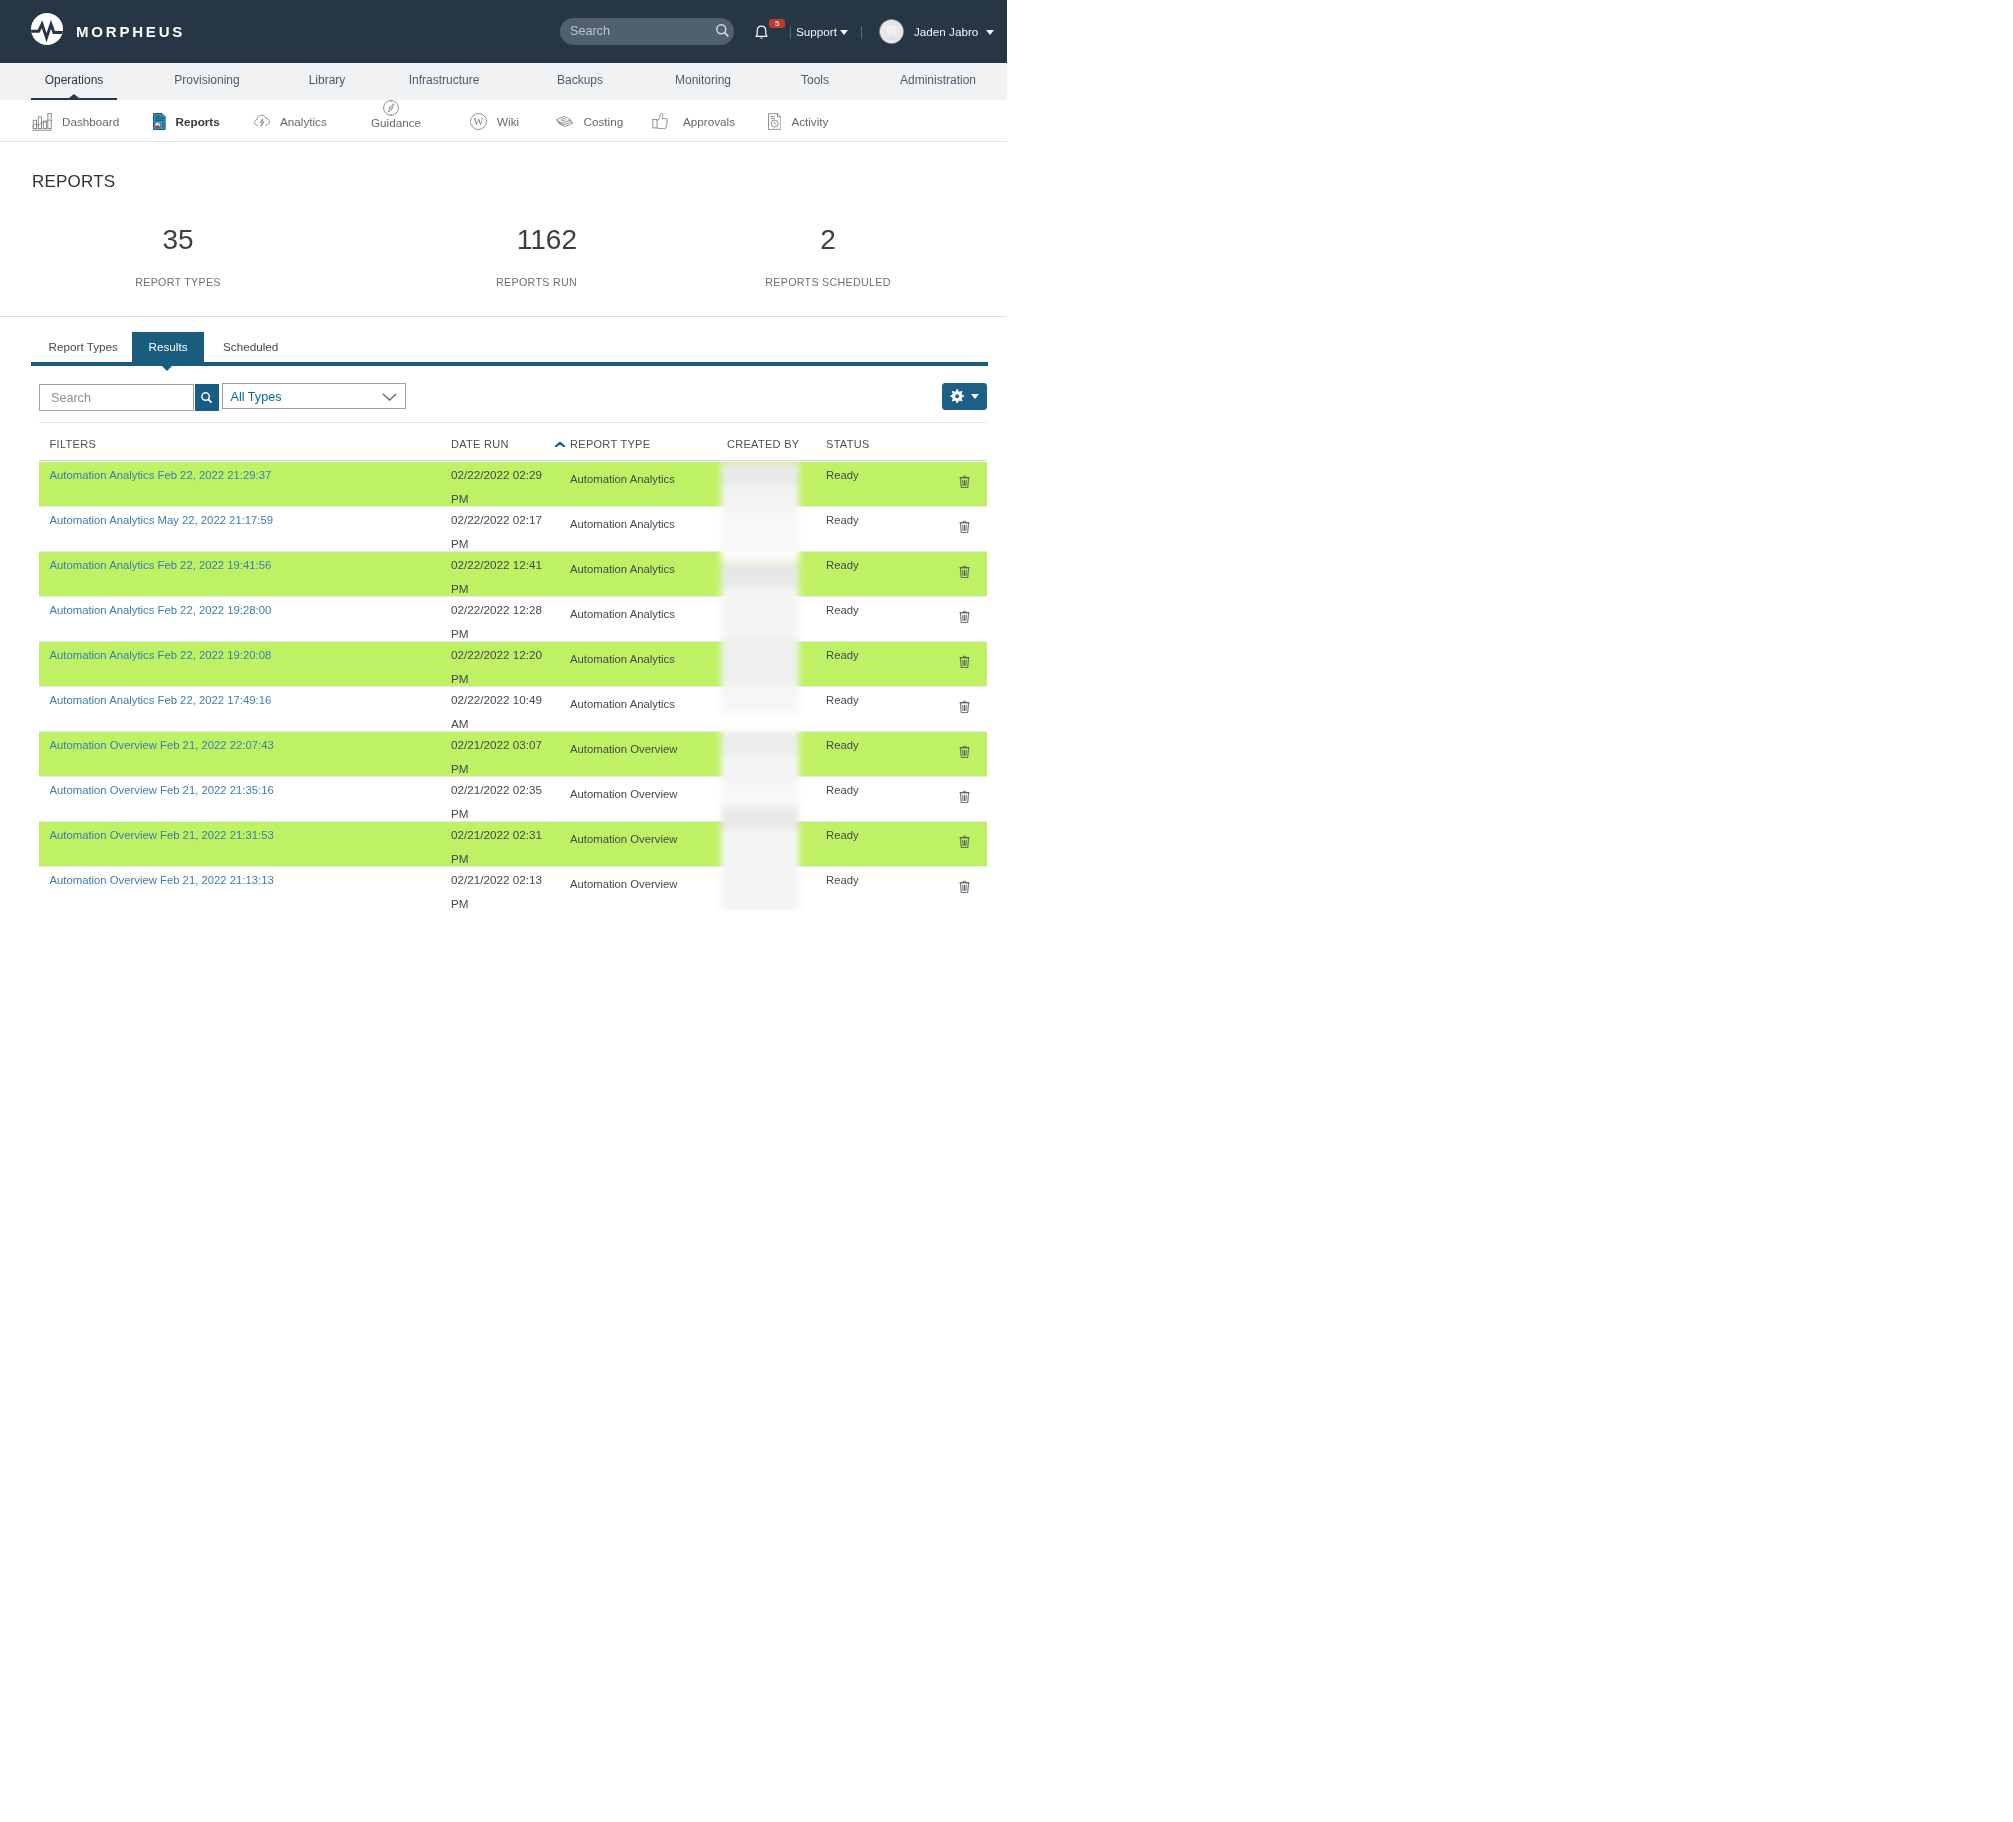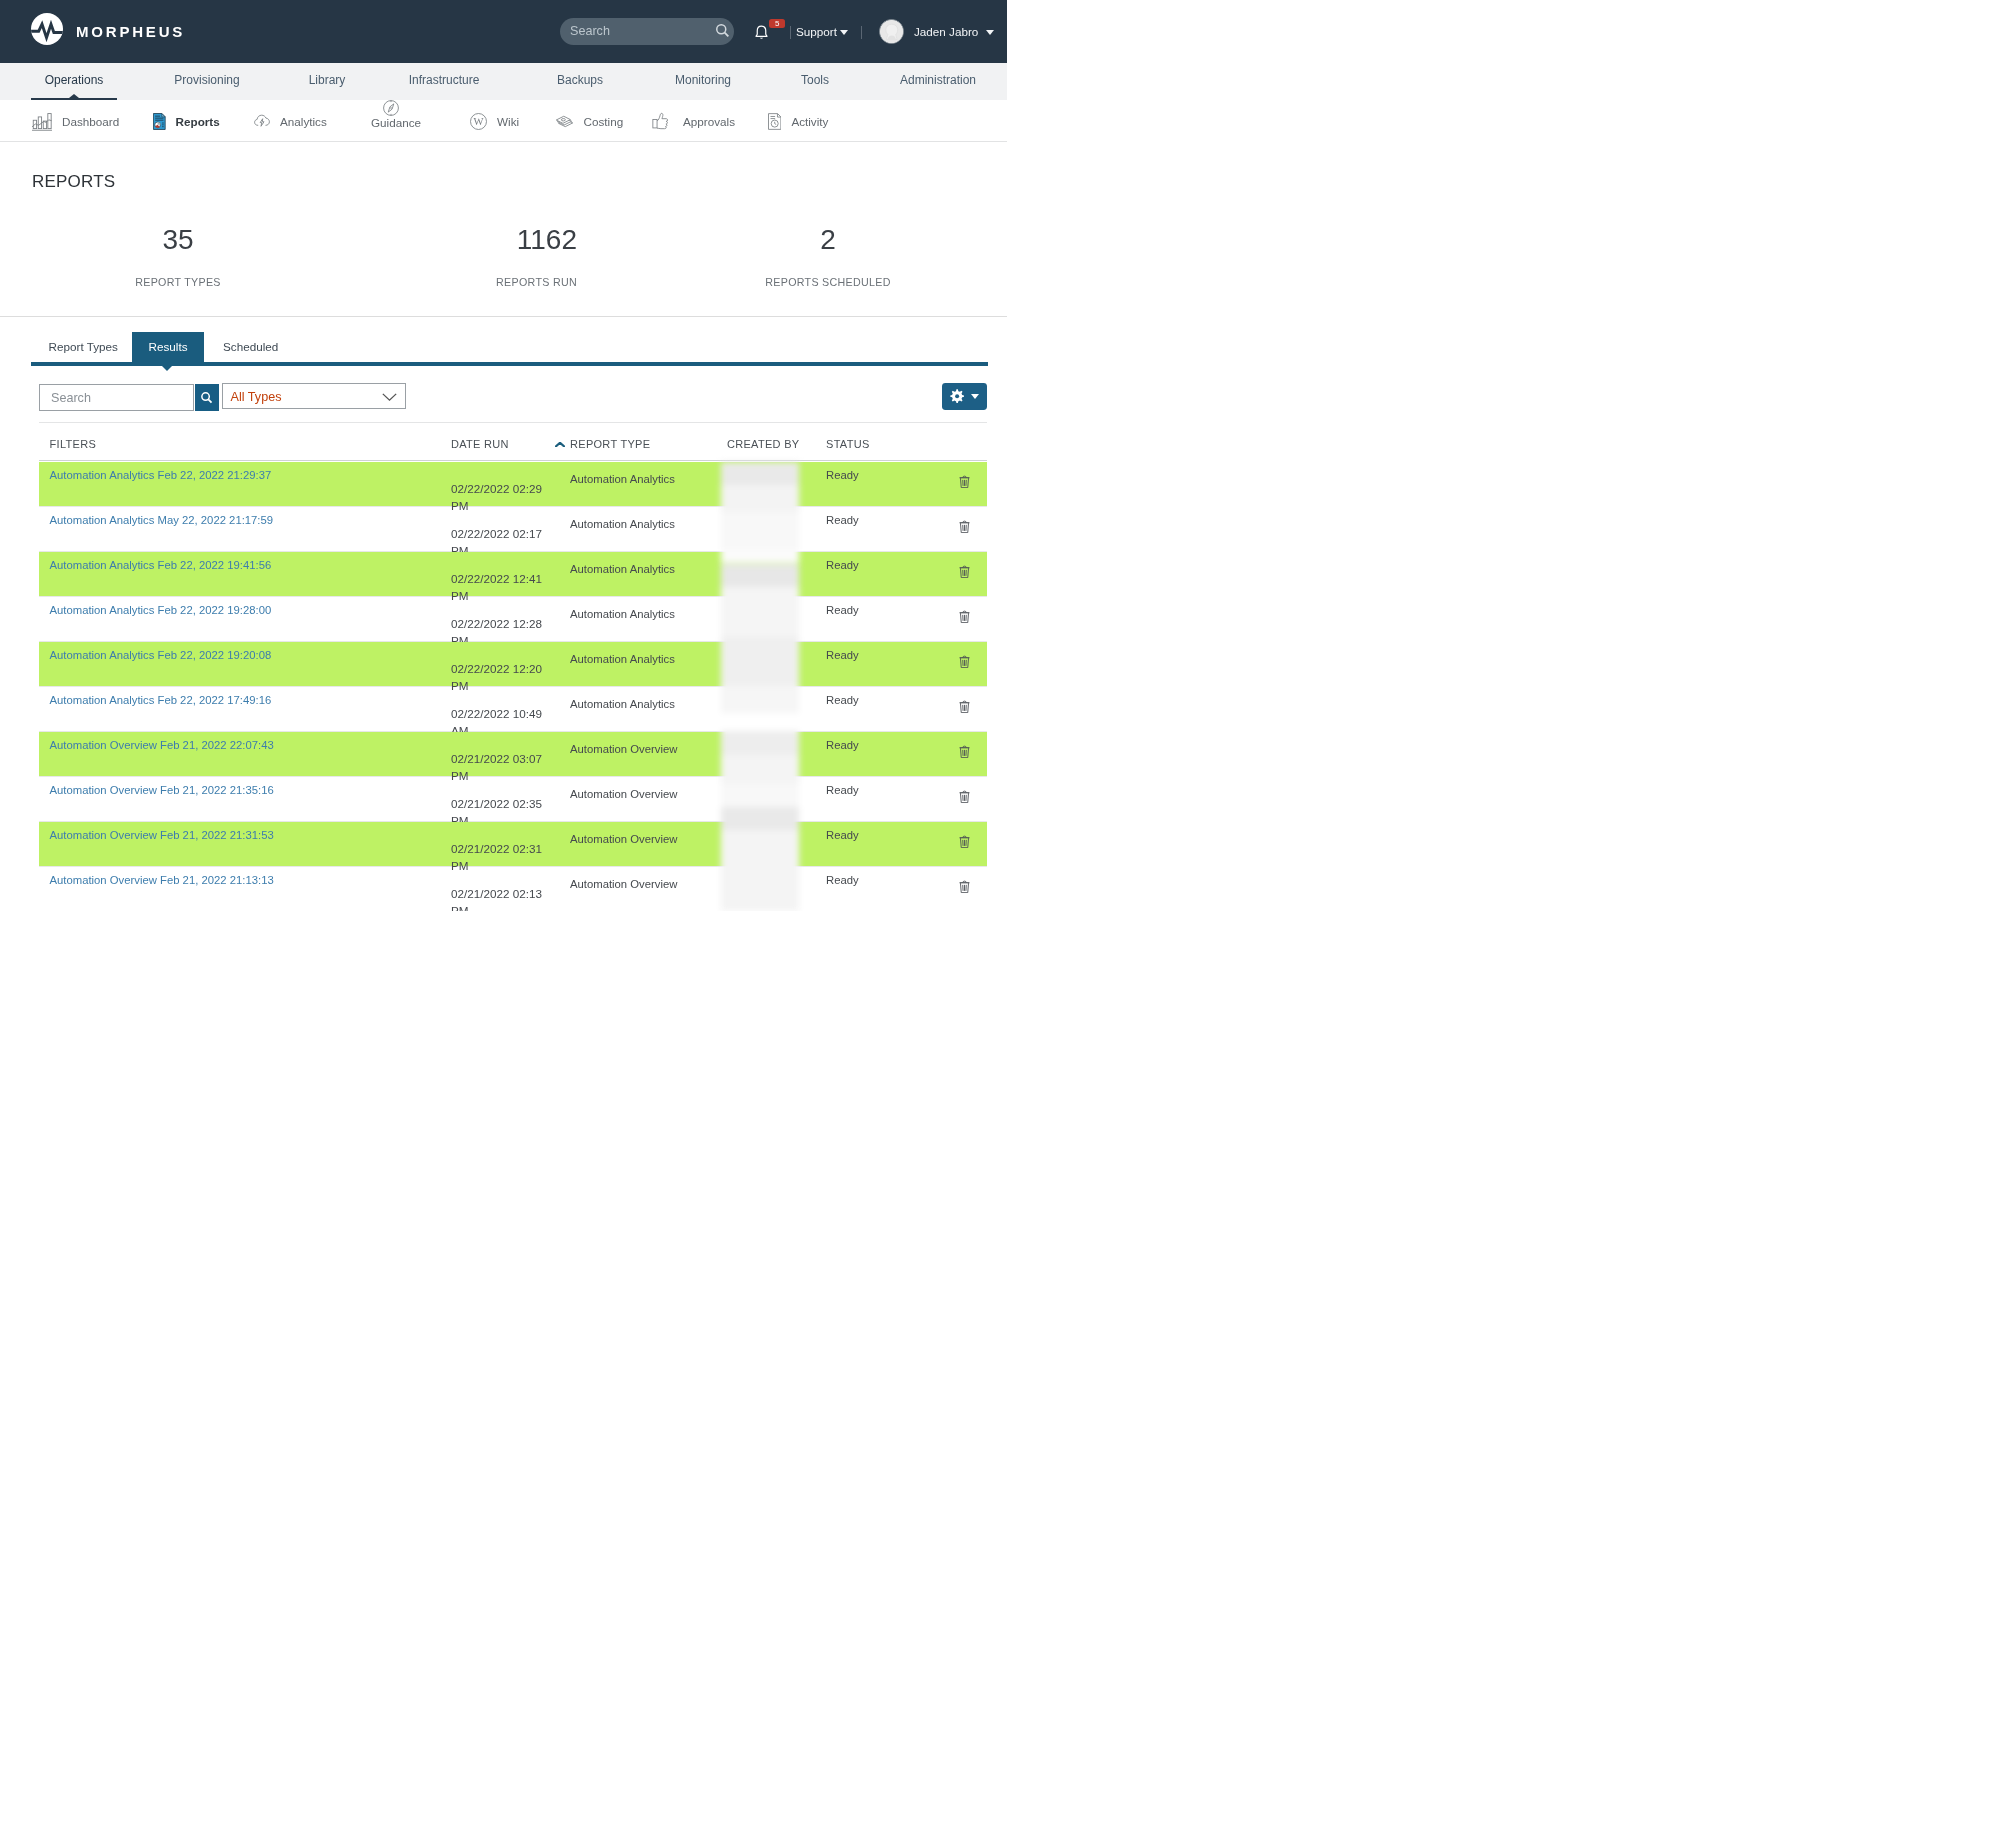--- a/index.html
+++ b/index.html
@@ -67,37 +67,37 @@
   border-top:5.9px solid #1a5c7e; }
 
 
 .srow-input { position:absolute; left:39px; top:384px; width:155px; height:27px;
   border:0.8px solid #9aa0a5; background:#fff; }
 .srow-input .ph { position:absolute; left:11px; top:5.9px; font-size:12.6px; color:#8a9096; }
 .srow-btn { position:absolute; left:195px; top:384px; width:23.5px; height:27px; background:#175d84;
   display:flex; align-items:center; justify-content:center; }
 .srow-sel { position:absolute; left:222px; top:383px; width:184px; height:26.4px;
   border:0.8px solid #9aa0a5; background:#fff; }
-.srow-sel .val { position:absolute; left:7.6px; top:5.9px; font-size:12.6px; color:#c2410c;text-align:right; }
+.srow-sel .val { position:absolute; left:7.6px; top:5.9px; font-size:12.6px; color:#0369a1;text-align:right; }
 .srow-sel svg { position:absolute; right:7.6px; top:9.2px; }
 .gear-btn { position:absolute; left:942px; top:383px; width:45px; height:27px; background:#1d5f86;
   border-radius:3.4px; display:flex; align-items:center; justify-content:center; }
 .srow-line { position:absolute; left:39px; top:422px; width:948px; height:0.8px; background:#e4e5e6; }
 
 
 .thead { position:absolute; left:39px; top:432px; width:948px; height:28.5px;
   border-bottom:1.7px solid #cfd2d4; font-size:11px; color:#4a5056; letter-spacing:0.3px; }
 .thead span { position:absolute; top:5.9px; }
 .tbody { position:absolute; left:39px; top:462px; width:948px; }
 .trow { position:relative; width:948px; height:45px; border-bottom:0.8px solid #e7e8e9;
   font-size:11.7px; color:#45494e; }
 .trow.odd { background:#bef264; }
 .trow:last-child { border-bottom:none; }
 .trow a { position:absolute; left:10.5px; top:6.7px; color:#3d7dad; text-decoration:none; font-size:11.3px; }
-.trow .date { position:absolute; left:412px; top:18px; line-height:17px; }
+.trow .date { position:absolute; left:412px; top:1px; line-height:24px; }
 .trow .rtype { position:absolute; left:531px; top:11px; font-size:11.3px; }
 .trow .status { position:absolute; left:787px; top:6.7px; font-size:11.3px; }
 .trow .trash { position:absolute; left:920px; top:12.6px; }
 .blurcol { position:absolute; left:721px; top:462px; width:78px; height:449px; overflow:hidden;
   filter:blur(3.4px); }
 .blurcol div { width:78px; }
 </style>
 </head>
 <body>
 

